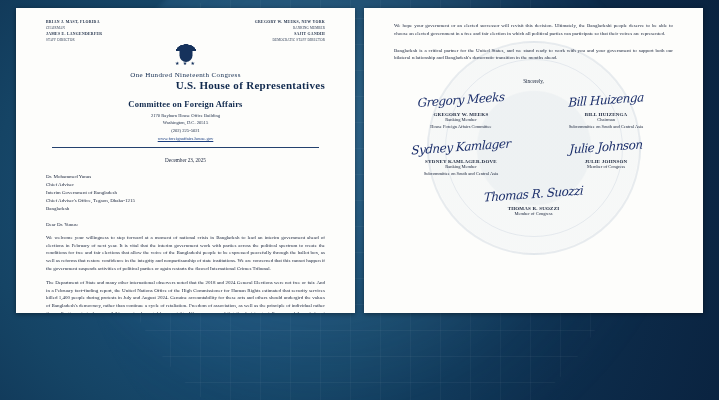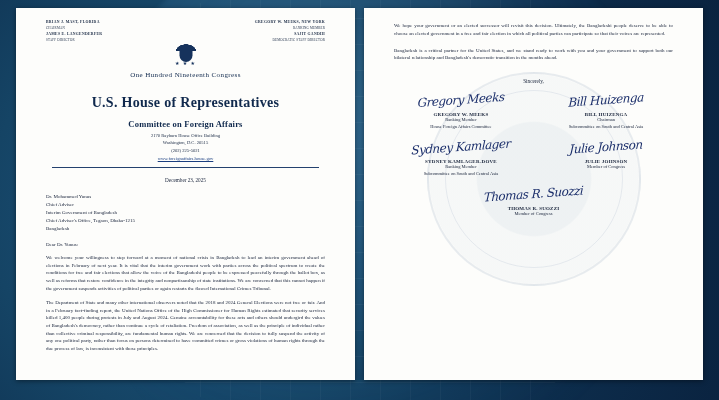--- a/index.html
+++ b/index.html
@@ -48,21 +48,21 @@
     inset: 0;
     display: flex;
     justify-content: center;
     gap: 9px;
     padding: 8px 10px;
     box-sizing: border-box;
   }
   .page {
     position: relative;
     width: 339px;
-    height: 372px;
+    height: 305px;
     background: #fdfdfb;
     box-shadow: 0 1px 5px rgba(0,0,0,0.45);
     overflow: hidden;
     box-sizing: border-box;
   }
   .page-inner {
     position: absolute;
     inset: 0;
     padding: 10px 30px 10px 30px;
     box-sizing: border-box;
@@ -139,24 +139,25 @@
   .lh-center {
     text-align: center;
     margin-top: 2px;
     color: #10294d;
   }
   .lh-congress {
     font-size: 7px;
     letter-spacing: .4px;
   }
   .lh-house {
-    font-size: 14px;
+    font-size: 11px;
     font-weight: bold;
     letter-spacing: .3px;
-    margin-top: 16px;
+    margin-top: 0;
+    text-align: right;
   }
   .lh-committee {
     font-size: 8.5px;
     font-weight: bold;
     letter-spacing: .2px;
     margin-top: 8px;
   }
   .lh-addr {
     font-size: 4.6px;
     line-height: 1.55;

